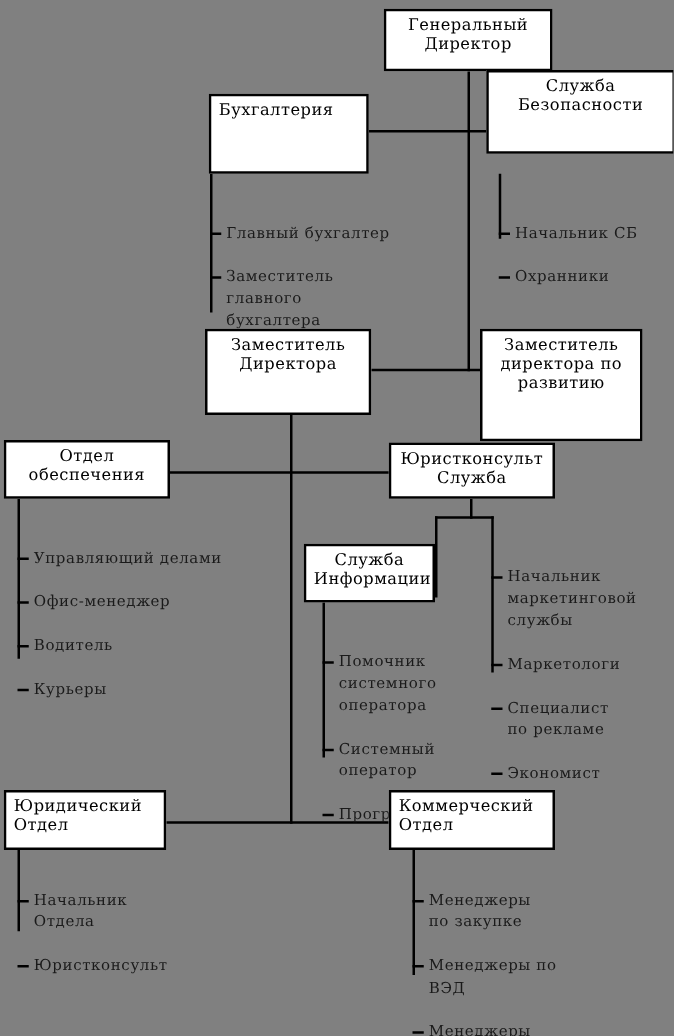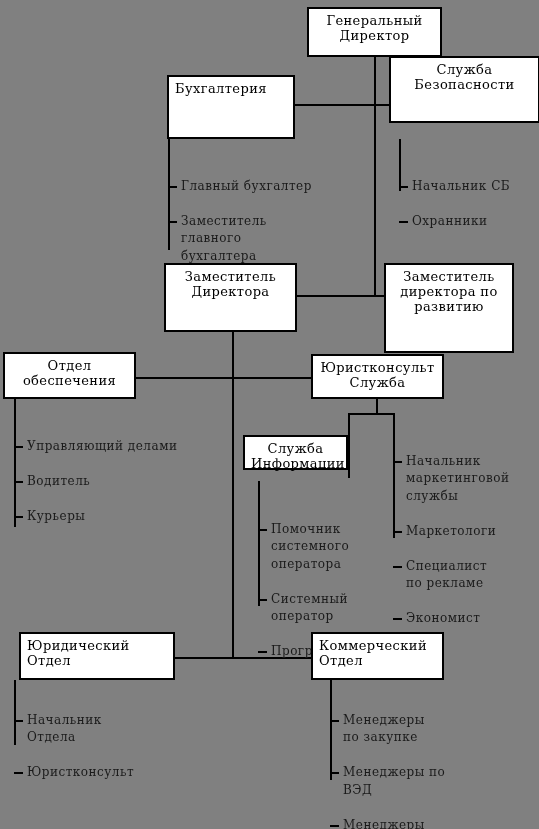--- a/index.html
+++ b/index.html
@@ -125,26 +125,26 @@
   <div class="box center" style="left:3px; top:352px; width:133px; height:47px;">
     <span class="box-text">Отдел
 обеспечения</span>
   </div>
 
   <div class="box center" style="left:311px; top:354px; width:133px; height:45px;">
     <span class="box-text">Юристконсульт
 Служба</span>
   </div>
 
-  <div class="box center" style="left:243px; top:435px; width:105px; height:35px;">
+  <div class="box center" style="left:243px; top:435px; width:105px; height:47px;">
     <span class="box-text">Служба
 Информации</span>
   </div>
 
-  <div class="box left" style="left:3px; top:632px; width:156px; height:48px;margin-left:16px;">
+  <div class="box left" style="left:3px; top:632px; width:130px; height:48px;">
     <span class="box-text">Юридический
 Отдел</span>
   </div>
 
   <div class="box left" style="left:311px; top:632px; width:133px; height:48px;">
     <span class="box-text">Коммерческий
 Отдел</span>
   </div>
 
   <div class="staff" style="left:181px; top:160px;">
@@ -155,20 +155,21 @@
     <span class="item">Бухгалтер<i class="dash"></i></span>
   </div>
 
   <div class="staff" style="left:412px; top:160px;">
     <span class="item">Начальник  СБ<i class="dash"></i></span>
     <span class="item">Охранники<i class="dash"></i></span>
   </div>
 
   <div class="staff" style="left:27px; top:420px;">
     <span class="item">Управляющий  делами<i class="dash"></i></span>
+    <span class="item">Офис-менеджер<i class="dash"></i></span>
     <span class="item">Водитель<i class="dash"></i></span>
     <span class="item">Курьеры<i class="dash"></i></span>
   </div>
 
   <div class="staff" style="left:406px; top:435px;">
     <span class="item">Начальник
 маркетинговой
 службы<i class="dash"></i></span>
     <span class="item">Маркетологи<i class="dash"></i></span>
     <span class="item">Специалист

